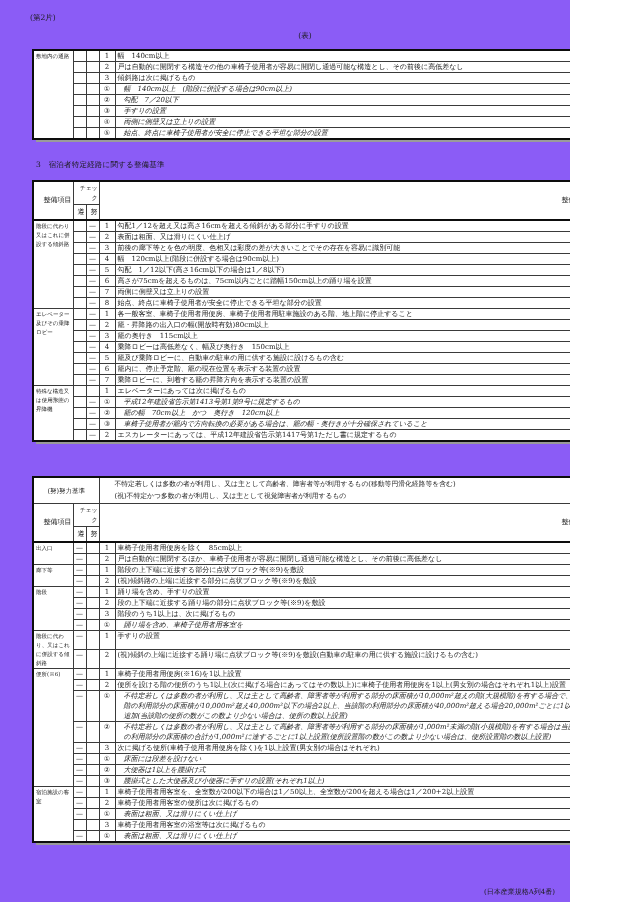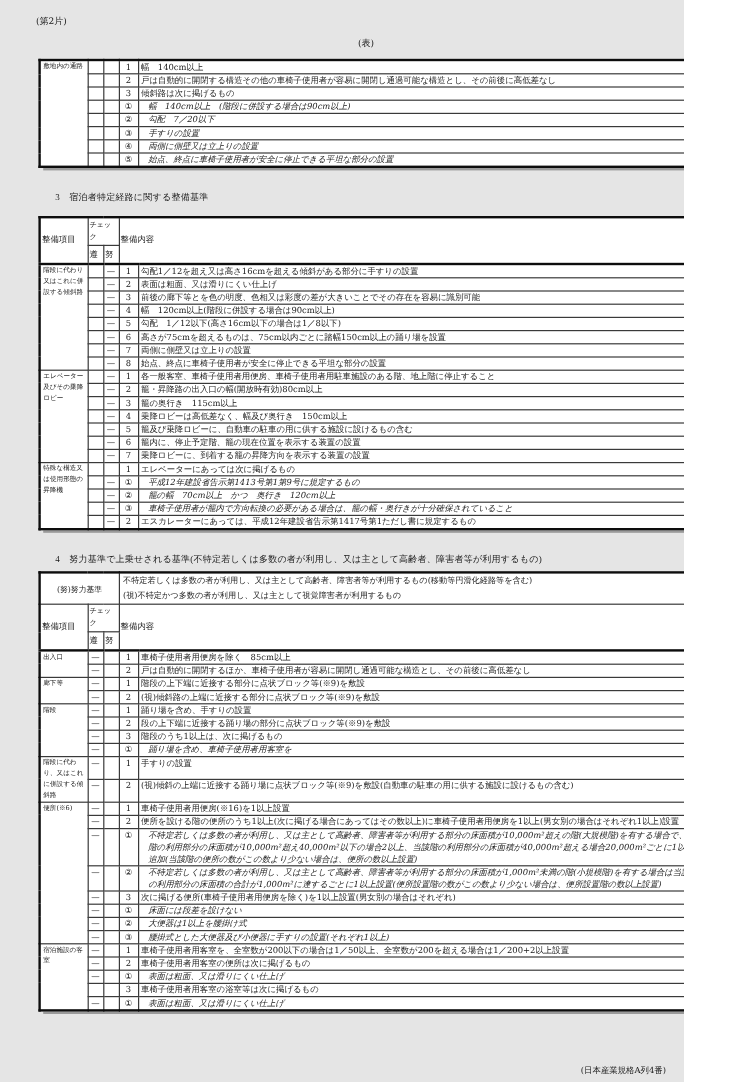--- a/index.html
+++ b/index.html
@@ -1,47 +1,47 @@
 <!DOCTYPE html>
 <html><head>
 <meta charset="utf-8">
 <style>
   * { margin:0; padding:0; box-sizing:border-box; }
   html,body { width:630px; background:#ffffff; }
   body { font-family:"DejaVu Serif","Liberation Serif",serif; color:#1b1b1b; }
-  .page { position:relative; width:570px; height:902px; background:#e5e5e5; overflow:hidden; }
+  .page { position:relative; width:570px; height:902px; background:#8b5cf6; overflow:hidden; }
 
   .sheet-label { position:absolute; top:13px; left:30px; font-size:7.5px; }
   .table-caption { position:absolute; top:31px; left:0; width:610px; text-align:center; font-size:7.5px; }
-  .section-title { position:absolute; left:46px; font-size:7.5px; letter-spacing:0.2px;font-family:Liberation Serif, serif; }
+  .section-title { position:absolute; left:36px; font-size:7.5px; letter-spacing:0.2px; }
   #sec3-title { top:160px; }
   #sec4-title { top:461px; }
   .page-footer { position:absolute; top:867px; right:15px; font-size:7px;margin-top:20px; }
 
   table.std-table { position:absolute; left:32px; width:586px; border-collapse:collapse; table-layout:fixed;
     background:#fff; border:2px solid #0d0d0d; box-shadow:3px 3px 0 -1px #9a9a9a; }
   #table1 { top:49px; }
   #table2 { top:180px; }
   #table3 { top:476px; }
 
   .std-table td { border:1px solid #3a3a3a; font-size:7px; line-height:10px; height:10px;
     padding:0 2px; vertical-align:top; word-break:break-all; }
   .std-table td.item { font-size:5.5px; line-height:9px; padding:1px 1px 0 2px; }
   .std-table td.chk { text-align:center; padding:0; }
   .std-table td.num { text-align:center; padding:0; }
   .std-table td.rlx { text-align:right; padding:0 3px 0 0; }
   .std-table td.txt.sub { padding-left:8px;font-style:italic; }
 
-  .std-table td.hc { text-align:left; vertical-align:middle; padding:1px; height:15px; }
+  .std-table td.hc { text-align:right; vertical-align:middle; padding:1px; height:15px; }
   .std-table td.hc.check-h { font-size:6px; letter-spacing:-0.2px; }
   .std-table td.hc.relax-h { font-size:6.5px; line-height:8px; }
   .std-table tr.first-body td { border-top:2px solid #0d0d0d; }
 
   .std-table td.plabel { text-align:center; vertical-align:middle; font-size:6.5px;margin-top:28px; }
-  .std-table td.ptext { font-size:6.8px; line-height:11.5px; padding:1px 3px; }
+  .std-table td.ptext { font-size:6.8px; line-height:11.5px; padding:1px 15px; }
 
   .scan-edge { position:absolute; left:617px; top:46px; width:2px; height:818px; background:#4a4a4a; }
 </style>
 </head>
 <body>
 
 <div class="page">
   <div class="sheet-label">(第2片)</div>
   <div class="table-caption">(表)</div>
 
@@ -275,21 +275,20 @@
         <tr>
           <td class="chk"></td>
           <td class="chk">—</td>
           <td class="num">2</td>
           <td class="txt">エスカレーターにあっては、平成12年建設省告示第1417号第1ただし書に規定するもの</td>
           <td class="rlx"></td>
         </tr>
       </tbody>
     </table>
 
-  <div class="section-title" id="sec4-title">4　努力基準で上乗せされる基準(不特定若しくは多数の者が利用し、又は主として高齢者、障害者等が利用するもの)</div>
   <table class="std-table" id="table3">
       <colgroup>
         <col style="width:40px">
         <col style="width:13px">
         <col style="width:13px">
         <col style="width:16px">
         <col>
         <col style="width:26px">
       </colgroup>
       <tbody>

